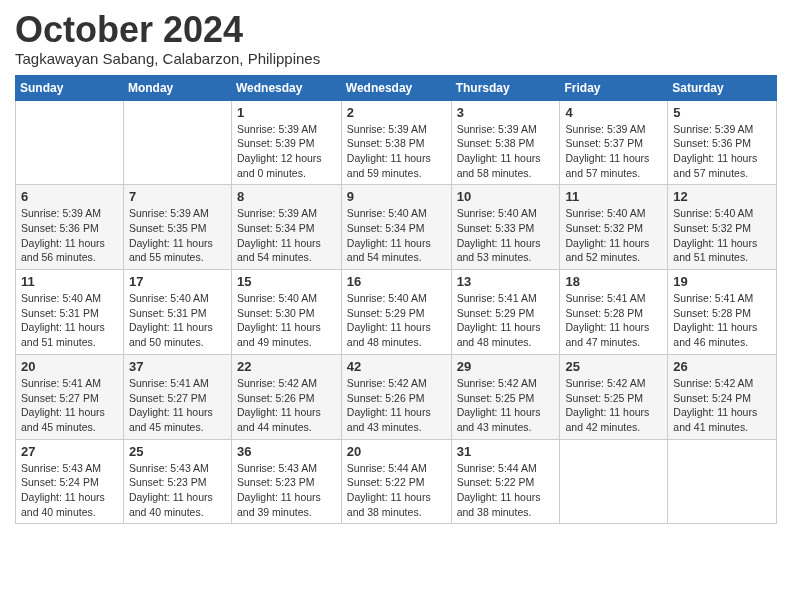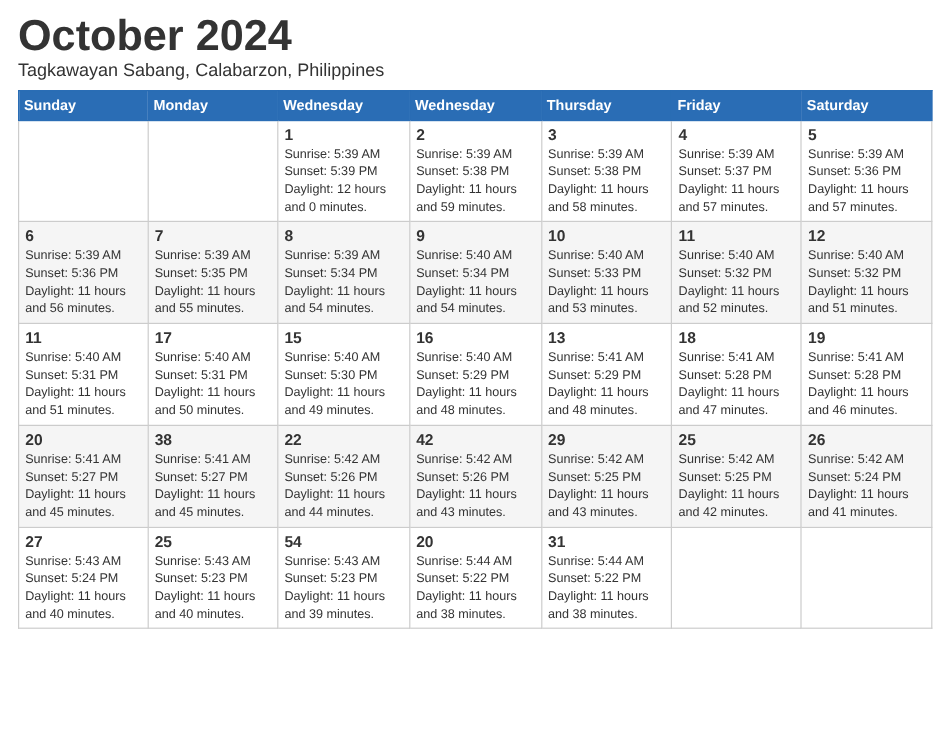--- a/index.html
+++ b/index.html
@@ -261,21 +261,21 @@
       </tr>
       <tr>
         <td>
           <span class="day-number">20</span>
           <div class="day-detail" style="white-space: pre-line;">Sunrise: 5:41 AM
 Sunset: 5:27 PM
 Daylight: 11 hours
 and 45 minutes.</div>
         </td>
         <td>
-          <span class="day-number">38</span>
+          <span class="day-number">37</span>
           <div class="day-detail" style="white-space: pre-line;">Sunrise: 5:41 AM
 Sunset: 5:27 PM
 Daylight: 11 hours
 and 45 minutes.</div>
         </td>
         <td>
           <span class="day-number">22</span>
           <div class="day-detail" style="white-space: pre-line;">Sunrise: 5:42 AM
 Sunset: 5:26 PM
 Daylight: 11 hours
@@ -319,21 +319,21 @@
 and 40 minutes.</div>
         </td>
         <td>
           <span class="day-number">25</span>
           <div class="day-detail" style="white-space: pre-line;">Sunrise: 5:43 AM
 Sunset: 5:23 PM
 Daylight: 11 hours
 and 40 minutes.</div>
         </td>
         <td>
-          <span class="day-number">54</span>
+          <span class="day-number">36</span>
           <div class="day-detail" style="white-space: pre-line;">Sunrise: 5:43 AM
 Sunset: 5:23 PM
 Daylight: 11 hours
 and 39 minutes.</div>
         </td>
         <td>
           <span class="day-number">20</span>
           <div class="day-detail" style="white-space: pre-line;">Sunrise: 5:44 AM
 Sunset: 5:22 PM
 Daylight: 11 hours

